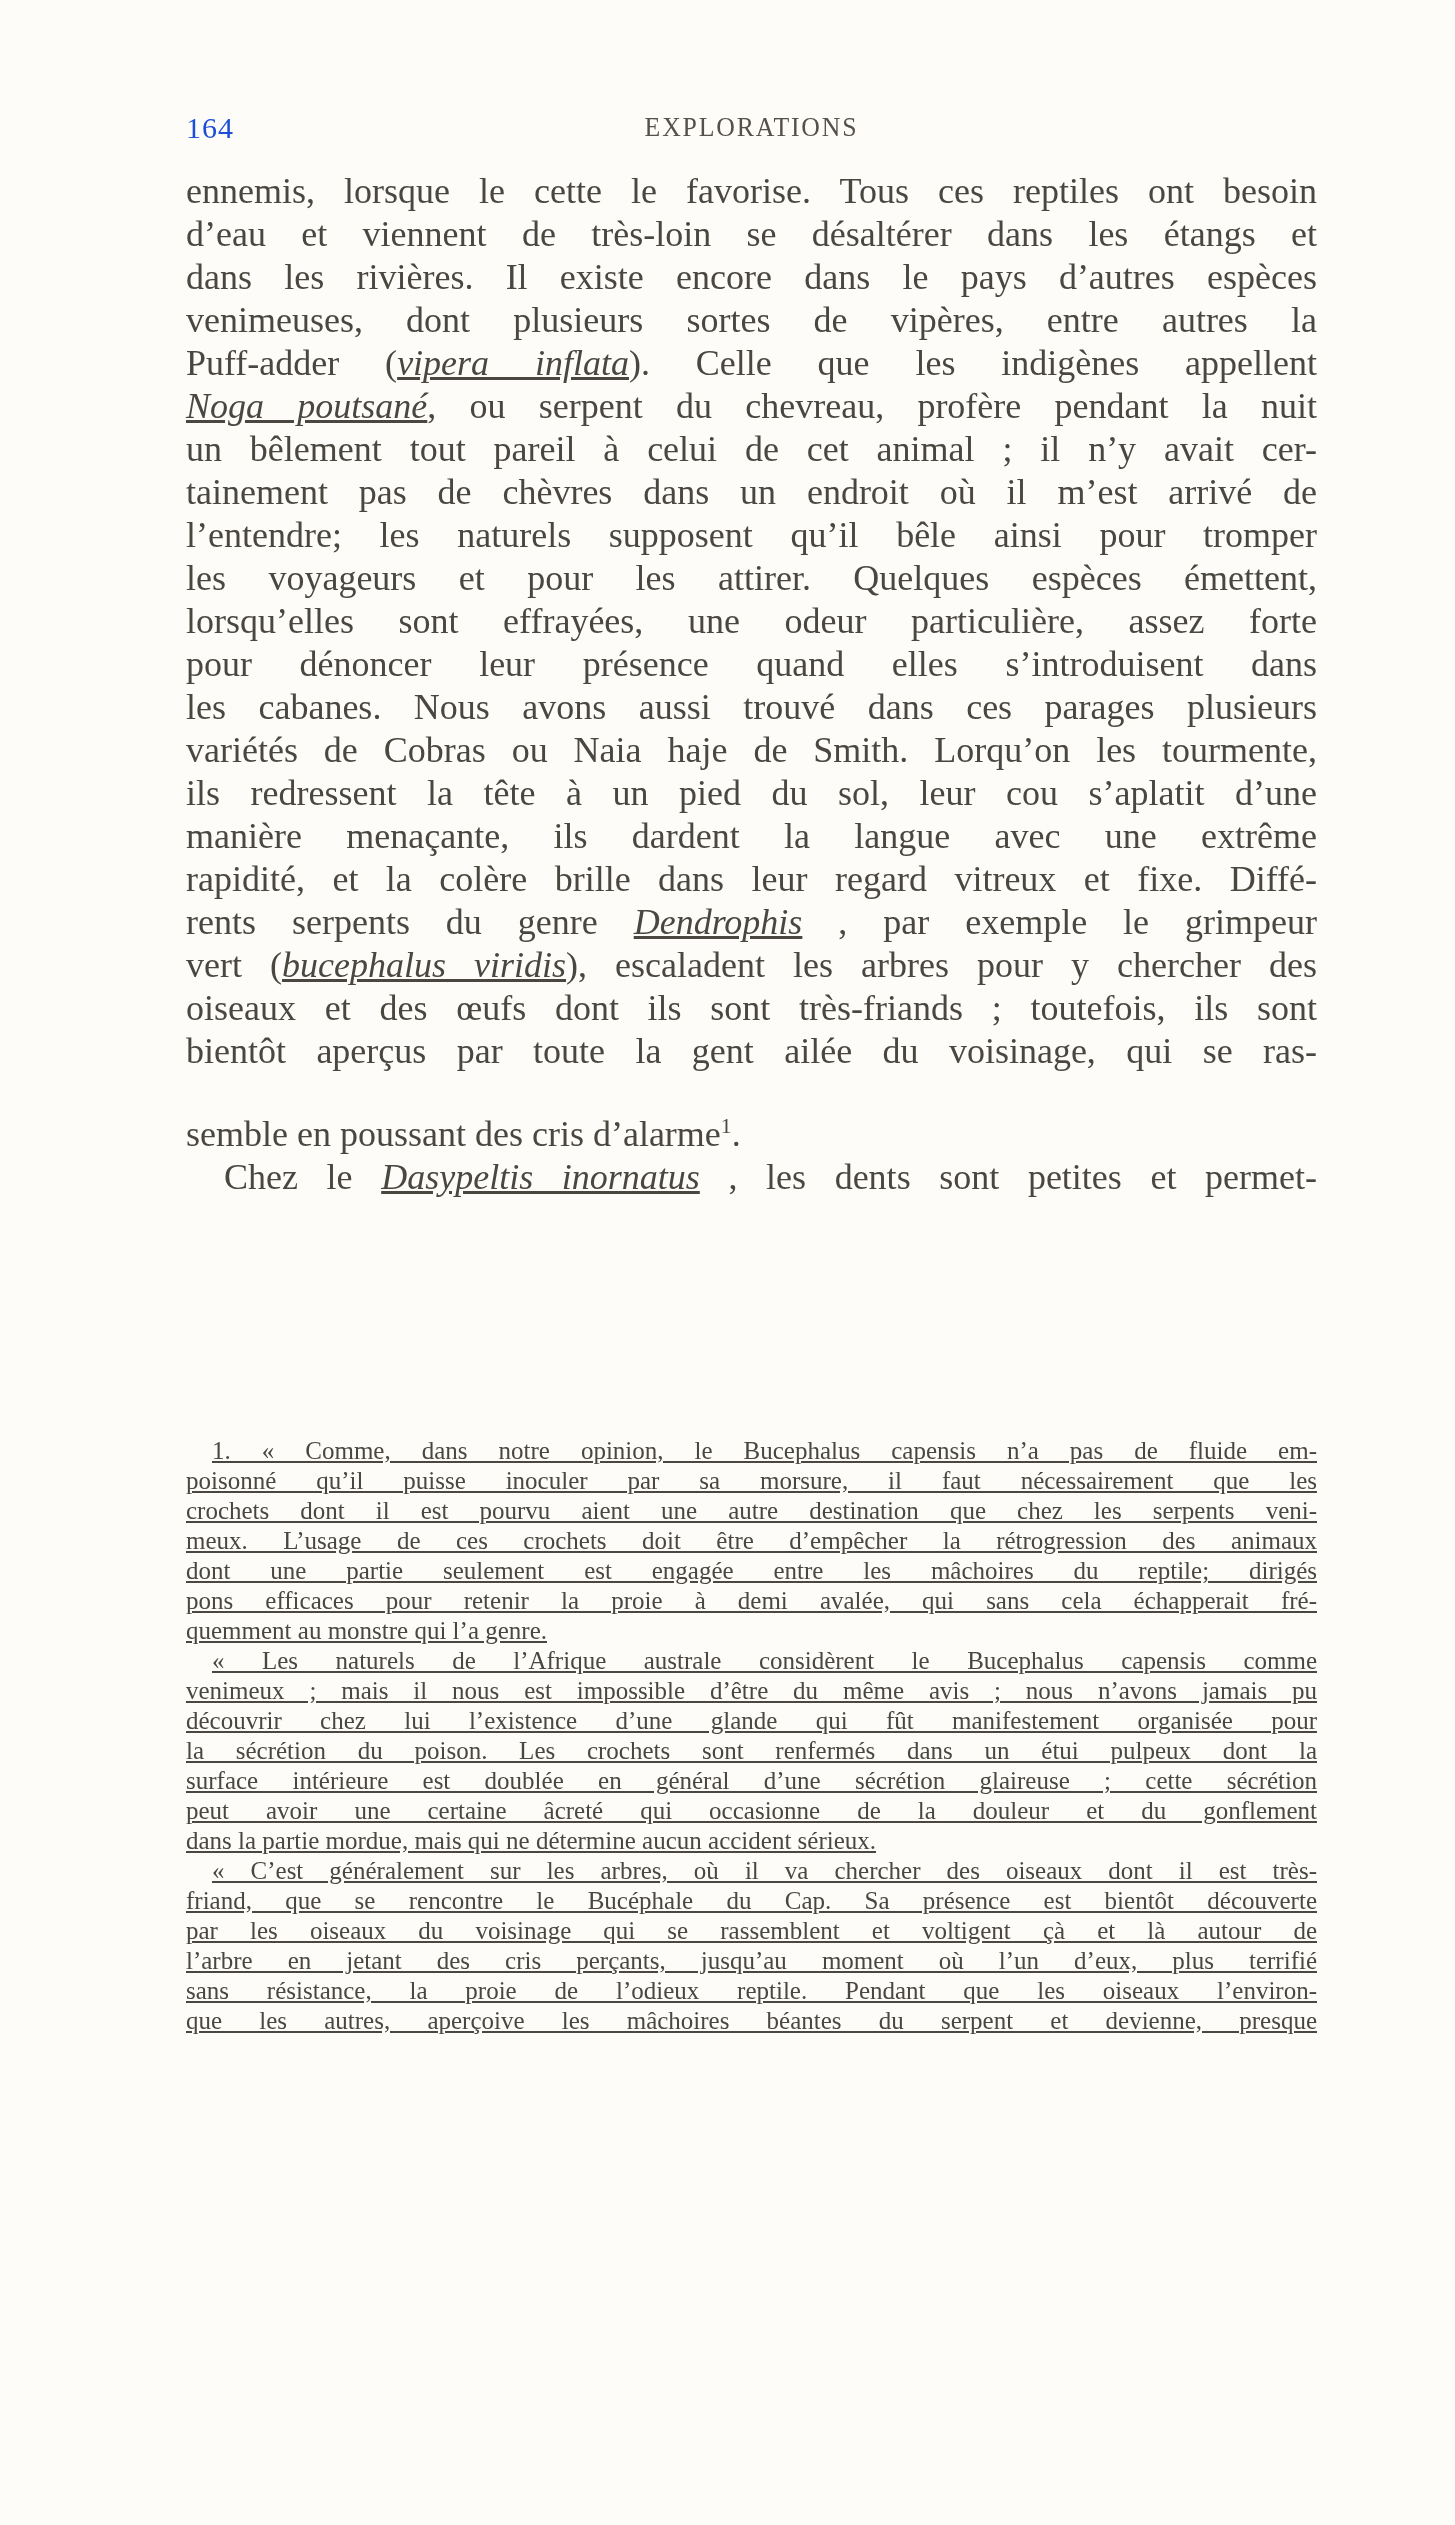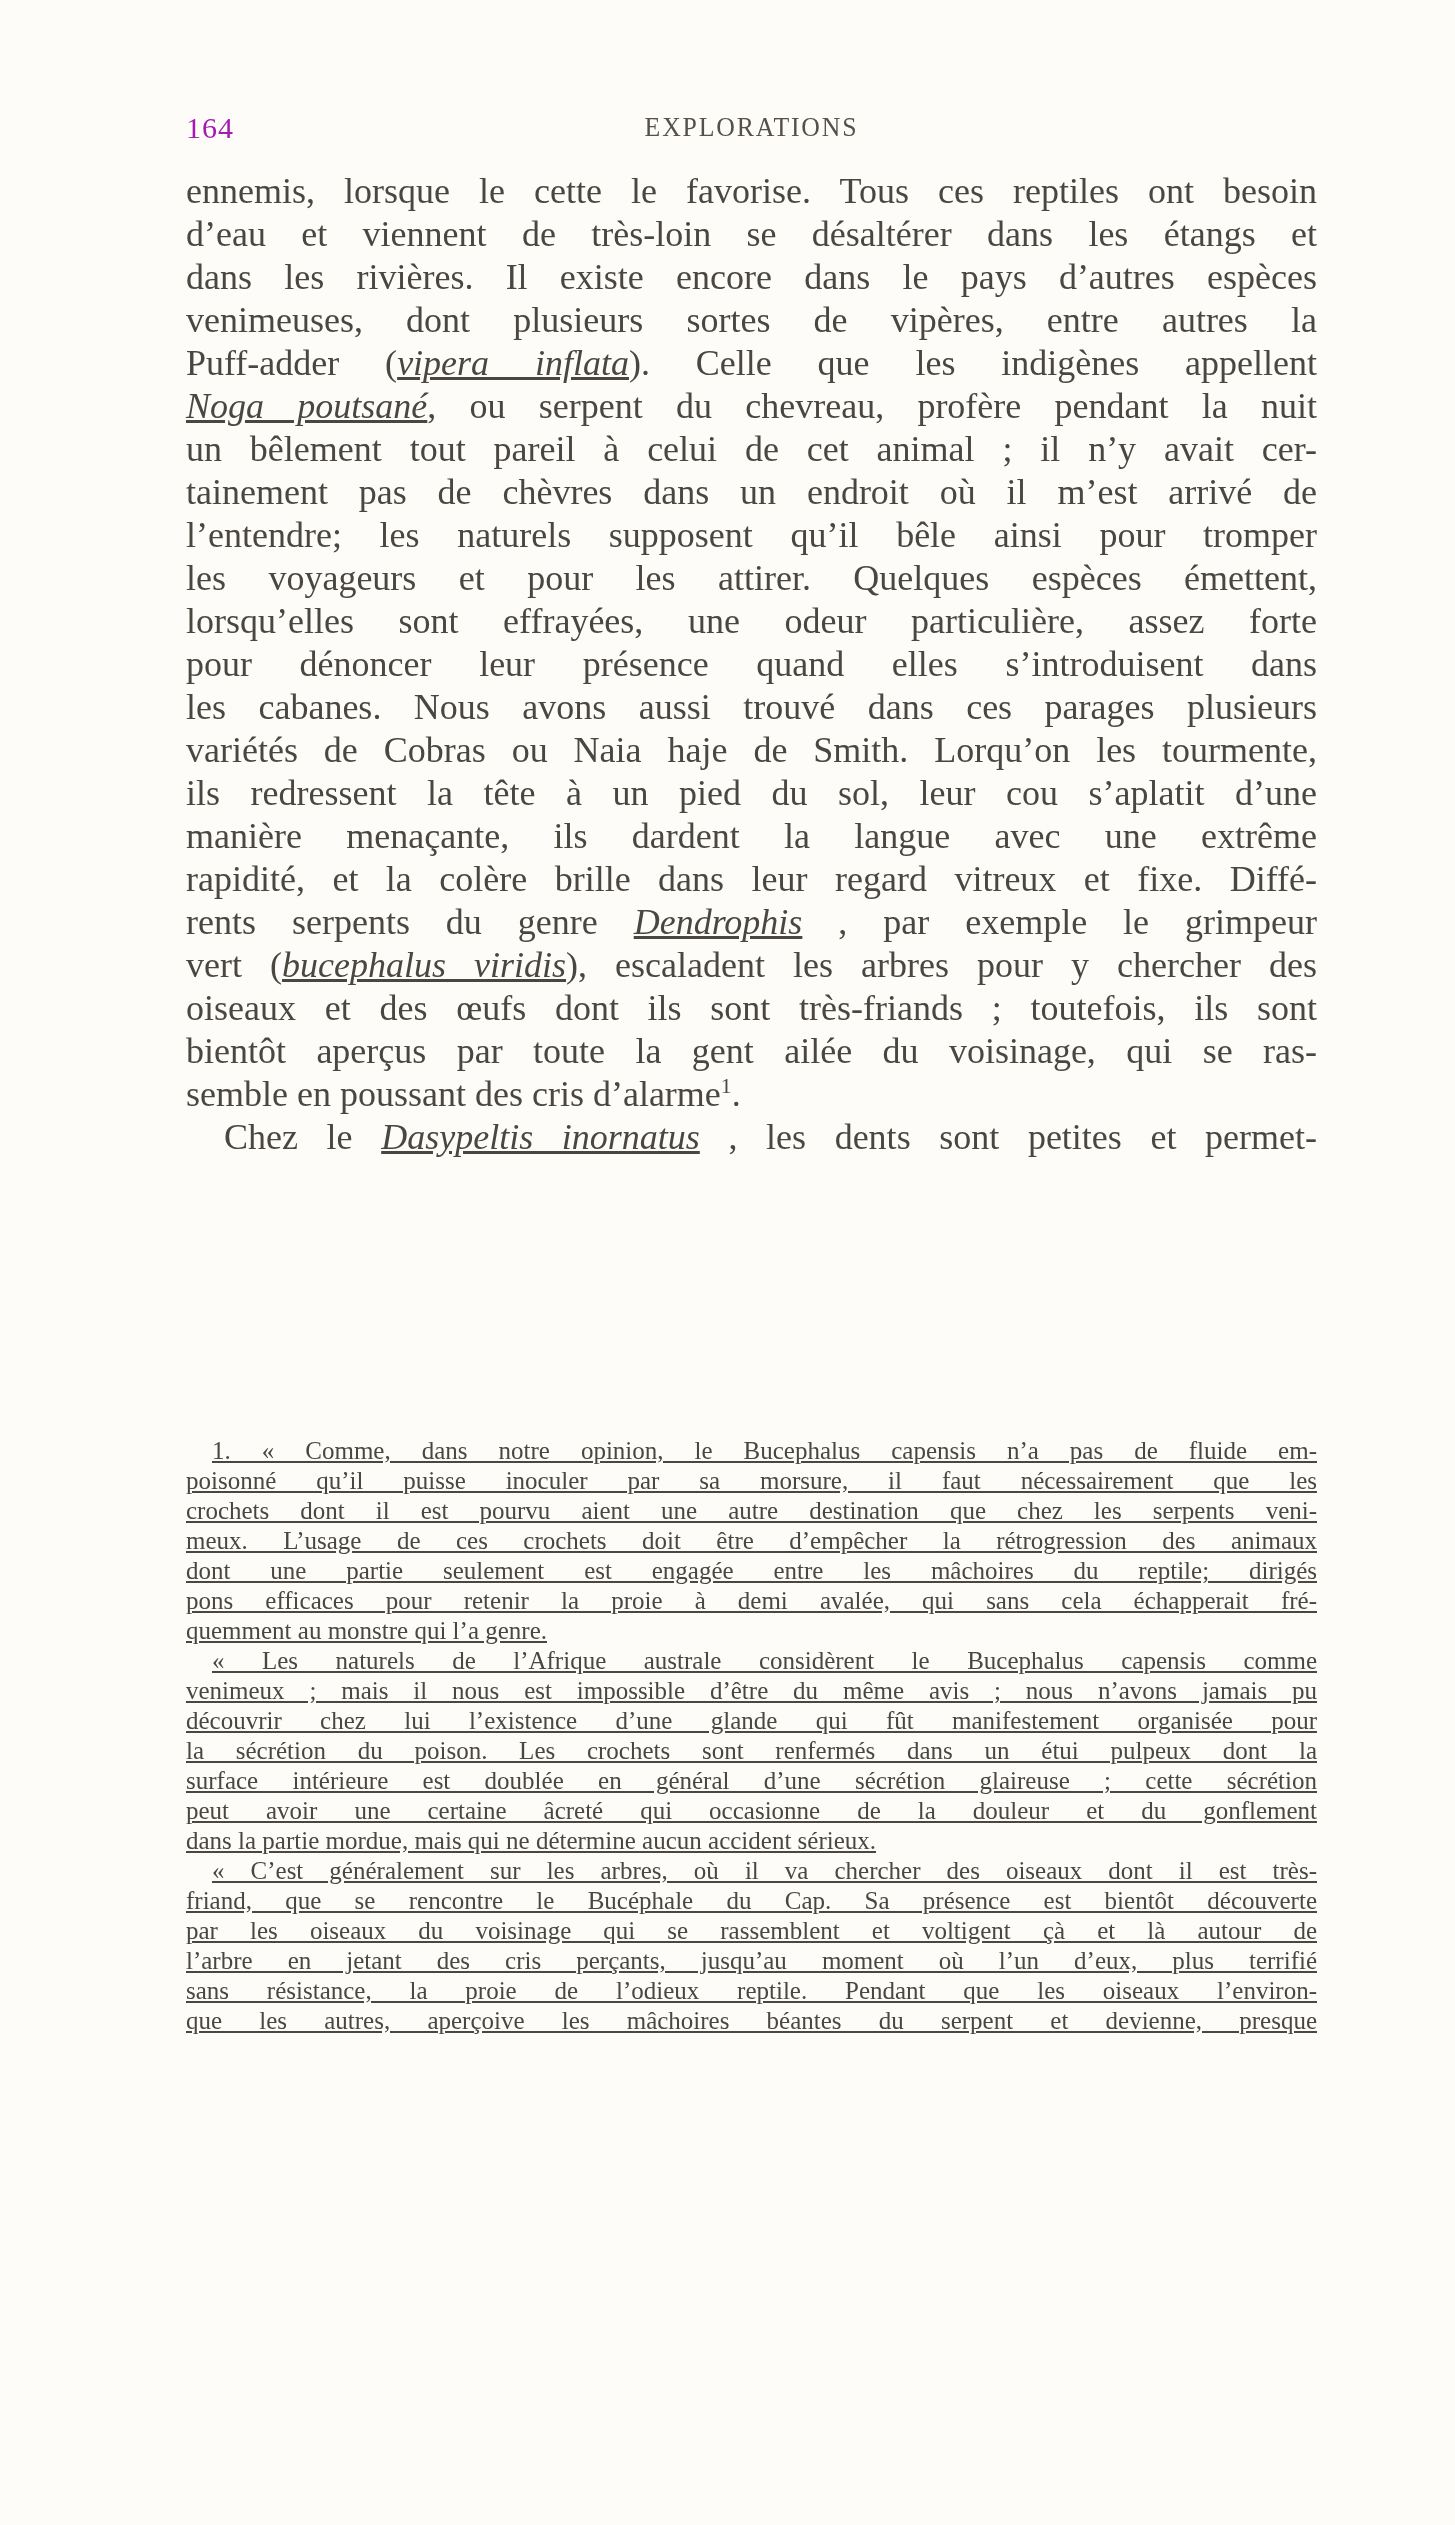--- a/index.html
+++ b/index.html
@@ -28,21 +28,21 @@
       width: 1131px;
       height: 40px;
       font-family: "Liberation Serif", serif;
     }
     .page-number {
       position: absolute;
       left: 0;
       top: 4px;
       font-size: 30px;
       letter-spacing: 1px;
-      color: #a21caf;
+      color: #1d4ed8;
     }
     .running-title {
       position: absolute;
       left: 0;
       width: 1131px;
       text-align: center;
       top: 4px;
       font-size: 28px;
       letter-spacing: 2px;
       color: #555049;
@@ -61,20 +61,21 @@
     .line {
       display: block;
       height: 43px;
       white-space: nowrap;
       text-align-last: justify;
       text-align: justify;
       overflow: visible;
     }
     .line.last {
       text-align-last: left;
+      margin-top: 40px;
     }
     .line.indent {
       padding-left: 38px;
     }
     .footnotes {
       position: absolute;
       top: 1436px;
       left: 0;
       width: 1131px;
       font-family: "Liberation Serif", serif;

